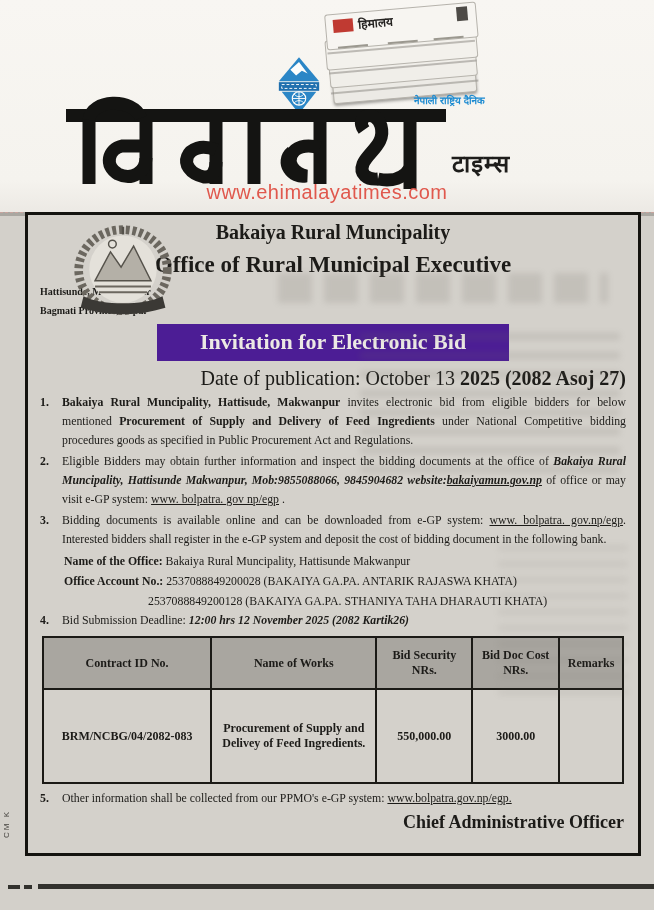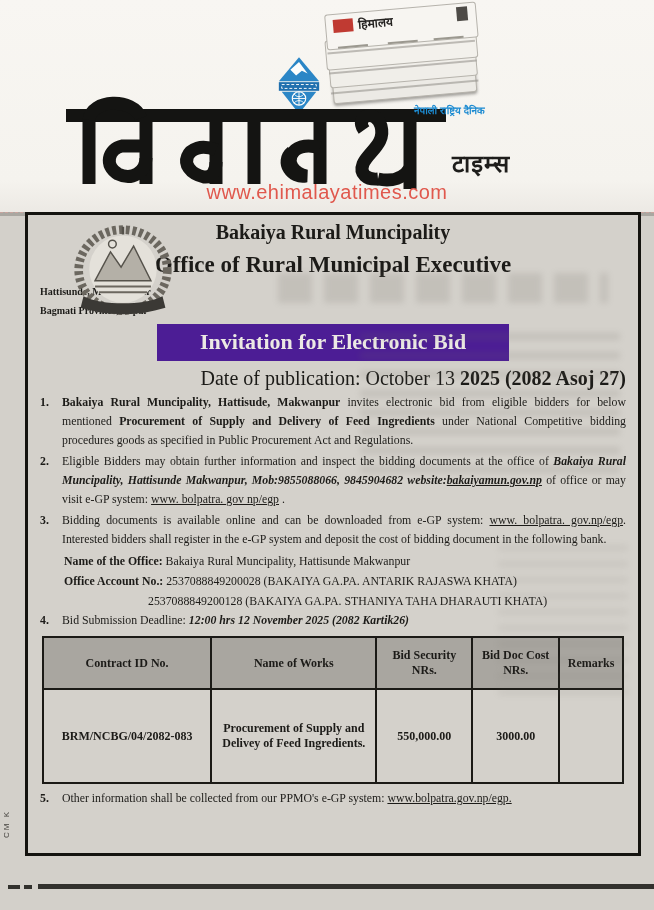--- a/index.html
+++ b/index.html
@@ -7,21 +7,21 @@
        background:#d3d0ca;font-family:"Liberation Serif",serif;color:#1c1b18;}
 
   
   .masthead{position:absolute;left:0;top:0;width:654px;height:212px;
             background:linear-gradient(180deg,#f8f6f2 0%,#f5f3ee 85%,#ece9e4 100%);}
   .mast-divider{position:absolute;left:0;top:212px;width:654px;height:3px;
                 border-top:1px dashed #c9a49e;background:#aaa7a1;}
   .wordmark{position:absolute;left:56px;top:94px;width:400px;height:98px;}
   .subtitle-dev{position:absolute;left:452px;top:146px;font-size:24px;font-weight:bold;
                 color:#1e1d1b;letter-spacing:1px;white-space:nowrap;}
-  .tagline-dev{position:absolute;left:414px;top:103px;font-size:10px;font-weight:bold;
+  .tagline-dev{position:absolute;left:414px;top:93px;font-size:10px;font-weight:bold;
                color:#1d8bd1;white-space:nowrap;font-family:"Liberation Sans",sans-serif;}
   .website{position:absolute;left:0;top:181px;width:654px;text-align:center;
            font-family:"Liberation Sans",sans-serif;font-size:20px;color:#e0584d;
            letter-spacing:.5px;}
   .bluelogo{position:absolute;left:275px;top:56px;width:48px;height:60px;}
 
   
   .paperstack{position:absolute;left:326px;top:6px;width:154px;height:100px;
               transform:rotate(-5deg);}
   .sheet{position:absolute;border:1px solid #b6b3ac;border-radius:3px;background:#eceae5;}
@@ -215,18 +215,19 @@
       <td></td>
     </tr>
   </tbody>
     </table>
 
   <div class="item" style="margin-top:5px">
     <span class="inum">5.</span>
     <span class="itxt"><span>Other information shall be collected from our PPMO's e-GP system: </span><span class="u">www.bolpatra.gov.np/egp.</span></span>
   </div>
 
+  <div class="sig">Chief Administrative Officer</div>
 </div>
 
 <div class="printmark">CM K</div>
 <div class="bottomrule"></div>
 <div class="dash1"></div>
 <div class="dash2"></div>
 
 </body></html>

